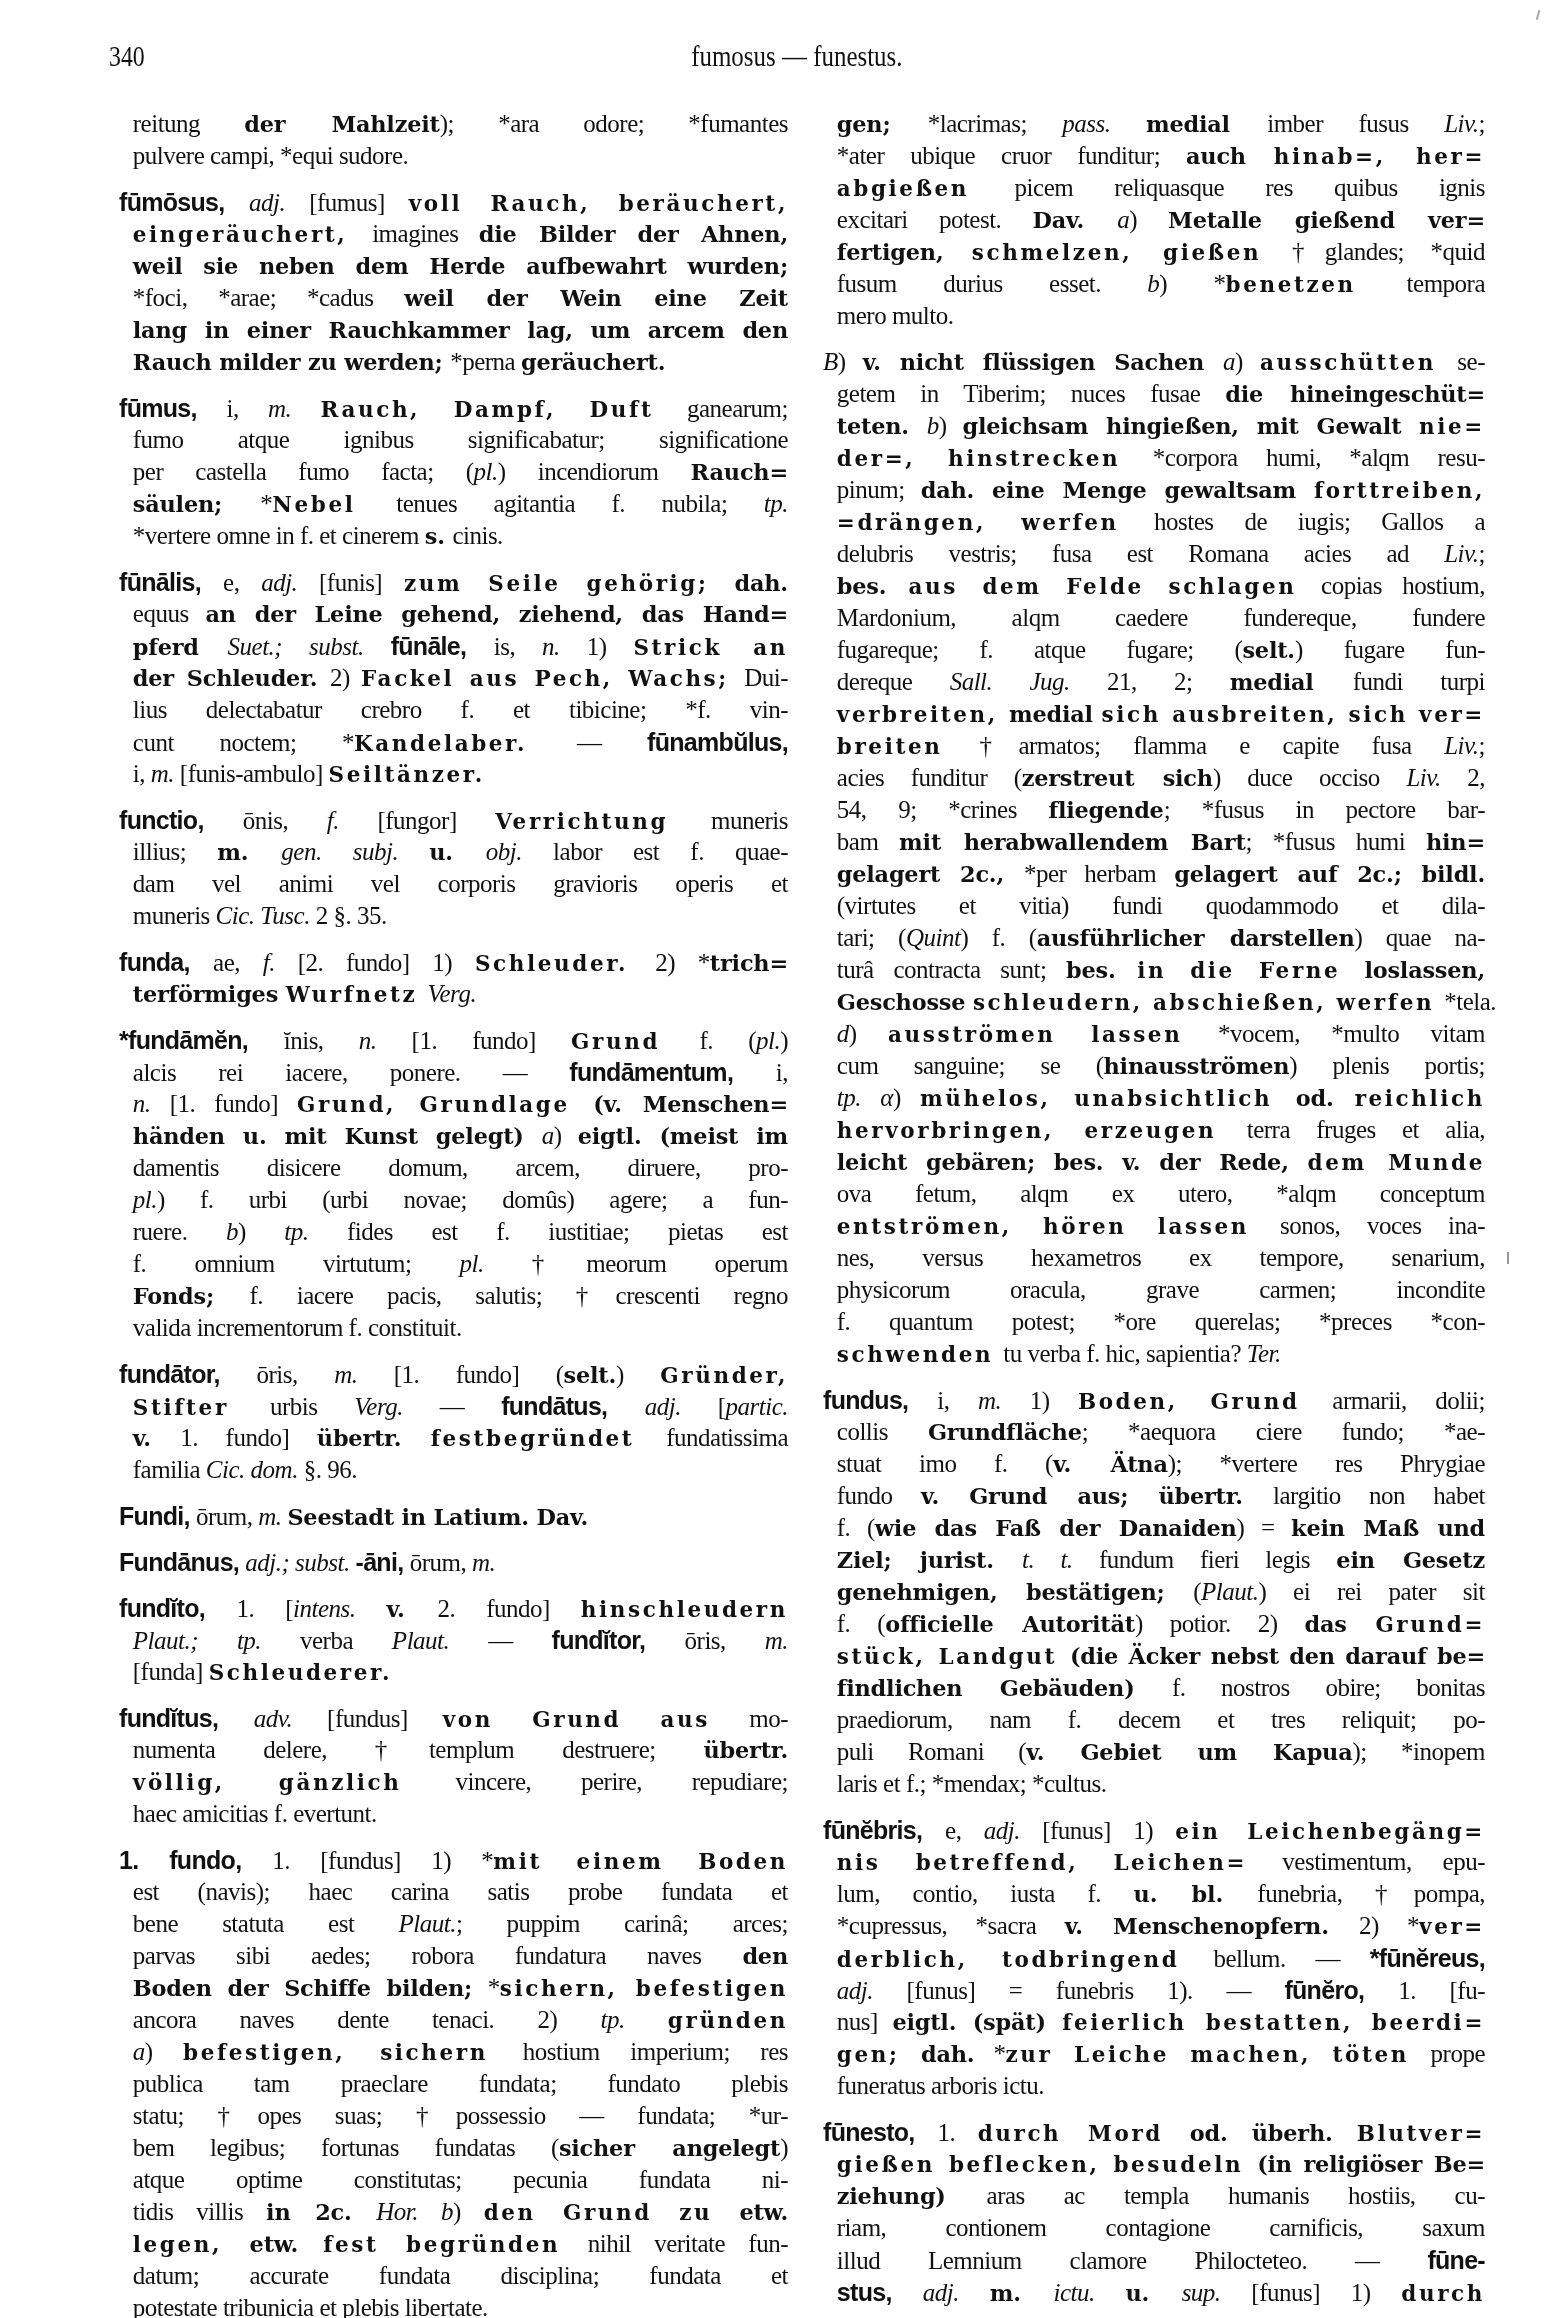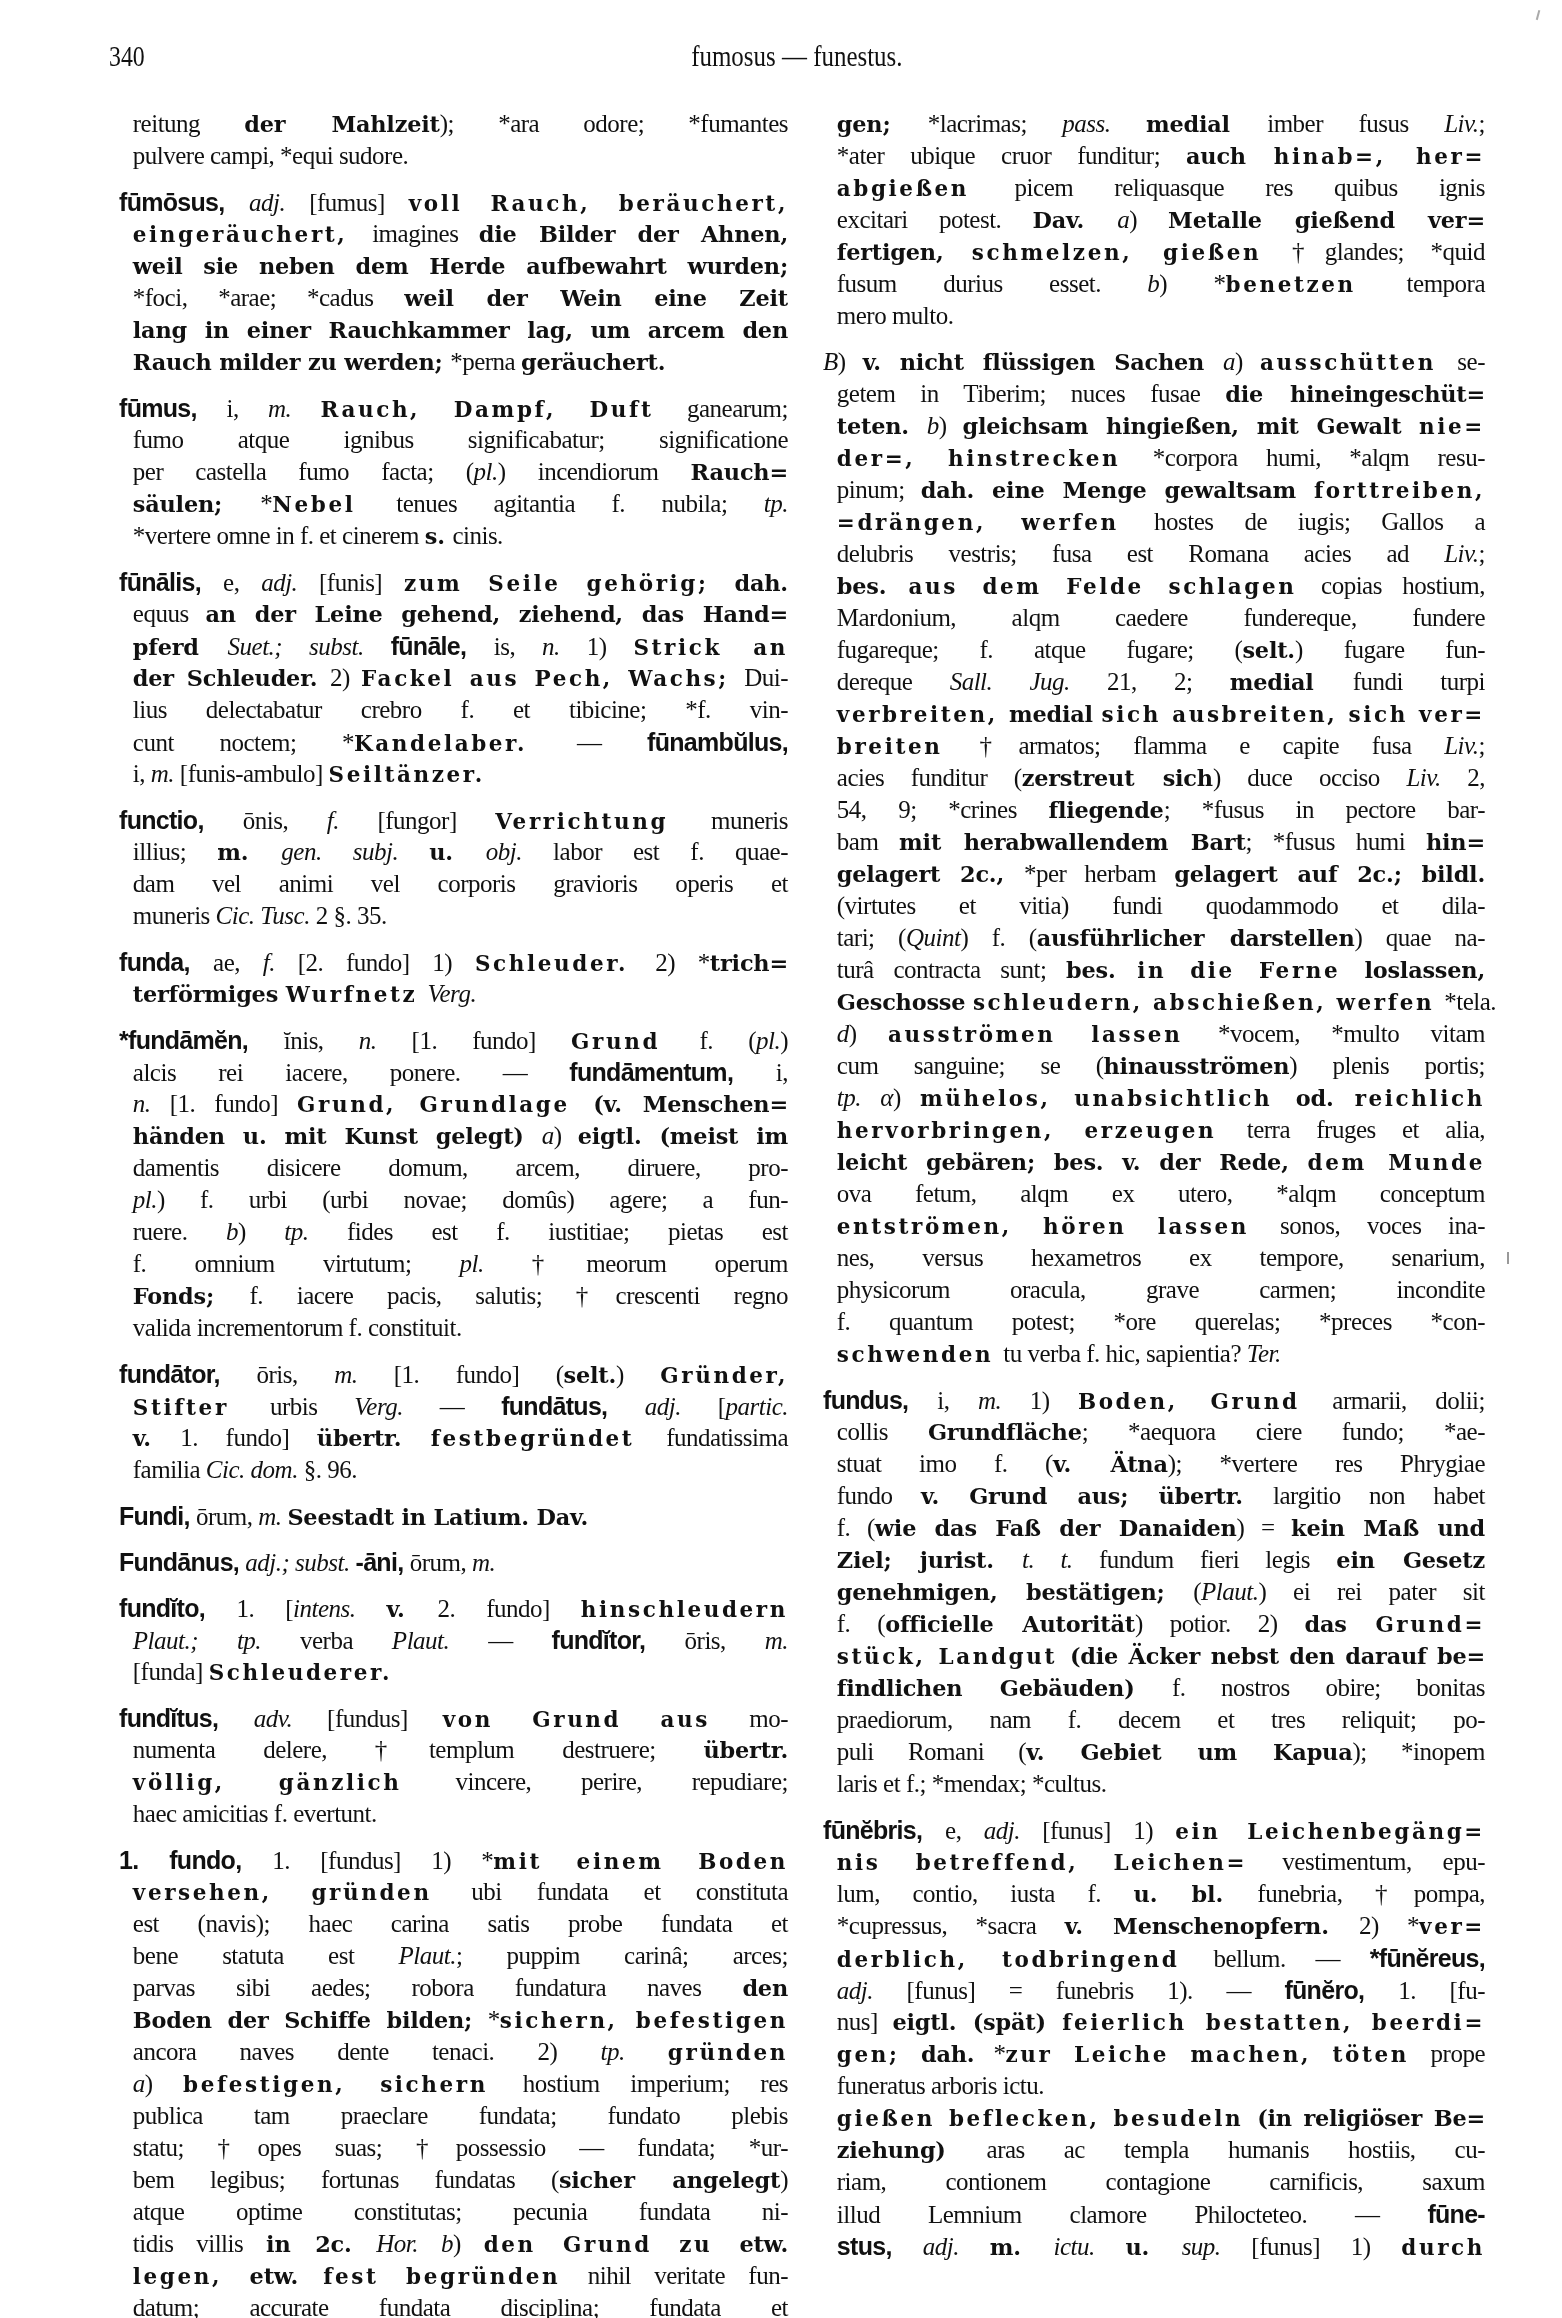--- a/index.html
+++ b/index.html
@@ -95,21 +95,20 @@
       <div class="line head last"><span class="hw">Fundi, </span><span>ōrum, </span><span class="it">m. </span><span class="fr">Seestadt in Latium.  Dav.</span></div>
       <div class="line head last"><span class="hw">Fundānus, </span><span class="it">adj.; subst. </span><span class="hw">-āni, </span><span>ōrum, </span><span class="it">m.</span></div>
       <div class="line head"><span class="hw">fundĭto, </span><span>1. [</span><span class="it">intens. </span><span class="fr">v. </span><span>2. fundo] </span><span class="frs">hinschleudern</span></div>
       <div class="line"><span class="it">Plaut.; tp. </span><span>verba </span><span class="it">Plaut. </span><span>— </span><span class="hw">fundĭtor, </span><span>ōris, </span><span class="it">m.</span></div>
       <div class="line last"><span>[funda] </span><span class="frs">Schleuderer.</span></div>
       <div class="line head"><span class="hw">fundĭtus, </span><span class="it">adv. </span><span>[fundus] </span><span class="frs">von Grund aus </span><span>mo-</span></div>
       <div class="line"><span>numenta delere, †templum destruere; </span><span class="fr">übertr.</span></div>
       <div class="line"><span class="frs">völlig, gänzlich </span><span>vincere, perire, repudiare;</span></div>
       <div class="line last"><span>haec amicitias f. evertunt.</span></div>
       <div class="line head"><span class="hw">1. fundo, </span><span>1. [fundus] 1) *</span><span class="frs">mit einem Boden</span></div>
-      <div class="line"><span class="frs">versehen, gründen </span><span>ubi fundata et constituta</span></div>
       <div class="line"><span>est (navis); haec carina satis probe fundata et</span></div>
       <div class="line"><span>bene statuta est </span><span class="it">Plaut.</span><span>; puppim carinâ; arces;</span></div>
       <div class="line"><span>parvas sibi aedes; robora fundatura naves </span><span class="fr">den</span></div>
       <div class="line"><span class="fr">Boden der Schiffe bilden; </span><span>*</span><span class="frs">sichern, befestigen</span></div>
       <div class="line"><span>ancora naves dente tenaci. 2) </span><span class="it">tp. </span><span class="frs">gründen</span></div>
       <div class="line"><span class="it">a</span><span>) </span><span class="frs">befestigen, sichern </span><span>hostium imperium; res</span></div>
       <div class="line"><span>publica tam praeclare fundata; fundato plebis</span></div>
       <div class="line"><span>statu; †opes suas; †possessio — fundata; *ur-</span></div>
       <div class="line"><span>bem legibus; fortunas fundatas (</span><span class="fr">sicher angelegt</span><span>)</span></div>
       <div class="line"><span>atque optime constitutas; pecunia fundata ni-</span></div>
@@ -177,20 +176,21 @@
       <div class="line last"><span>laris et f.; *mendax; *cultus.</span></div>
       <div class="line head"><span class="hw">fūnĕbris, </span><span>e, </span><span class="it">adj. </span><span>[funus] 1) </span><span class="frs">ein Leichenbegäng=</span></div>
       <div class="line"><span class="frs">nis betreffend, Leichen= </span><span>vestimentum, epu-</span></div>
       <div class="line"><span>lum, contio, iusta f. </span><span class="fr">u. bl. </span><span>funebria, †pompa,</span></div>
       <div class="line"><span>*cupressus, *sacra </span><span class="fr">v. Menschenopfern. </span><span>2) *</span><span class="frs">ver=</span></div>
       <div class="line"><span class="frs">derblich, todbringend </span><span>bellum. — </span><span class="hw">*fūnĕreus,</span></div>
       <div class="line"><span class="it">adj. </span><span>[funus] = funebris 1). — </span><span class="hw">fūnĕro, </span><span>1. [fu-</span></div>
       <div class="line"><span>nus] </span><span class="fr">eigtl. (spät) </span><span class="frs">feierlich bestatten, beerdi=</span></div>
       <div class="line"><span class="frs">gen; </span><span class="fr">dah. </span><span>*</span><span class="frs">zur Leiche machen, töten </span><span>prope</span></div>
       <div class="line last"><span>funeratus arboris ictu.</span></div>
+      <div class="line head"><span class="hw">fūnesto, </span><span>1. </span><span class="frs">durch Mord </span><span class="fr">od. überh. </span><span class="frs">Blutver=</span></div>
       <div class="line"><span class="frs">gießen beflecken, besudeln </span><span class="fr">(in religiöser Be=</span></div>
       <div class="line"><span class="fr">ziehung) </span><span>aras ac templa humanis hostiis, cu-</span></div>
       <div class="line"><span>riam, contionem contagione carnificis, saxum</span></div>
       <div class="line"><span>illud Lemnium clamore Philocteteo. — </span><span class="hw">fūne-</span></div>
       <div class="line"><span class="hw">stus, </span><span class="it">adj. </span><span class="fr">m. </span><span class="it">ictu. </span><span class="fr">u. </span><span class="it">sup. </span><span>[funus] 1) </span><span class="frs">durch</span></div>
     </div>
   <div class="margin-mark"></div>
 </div>
 
 

